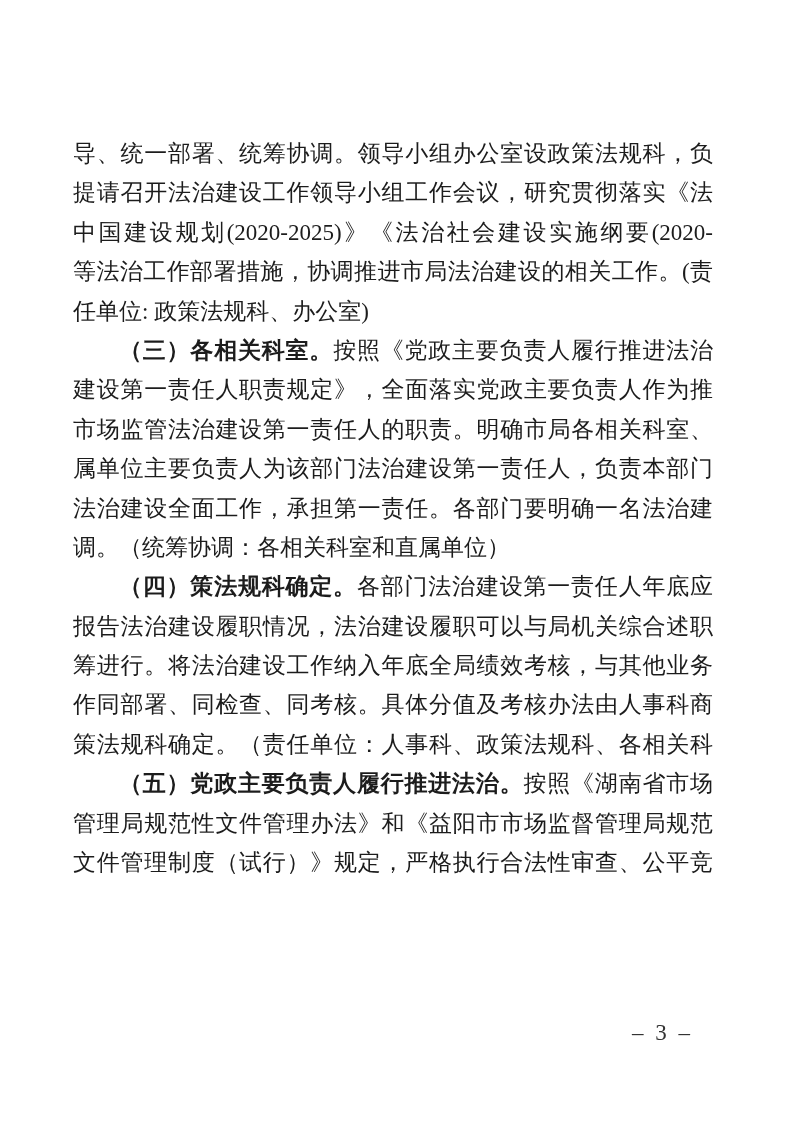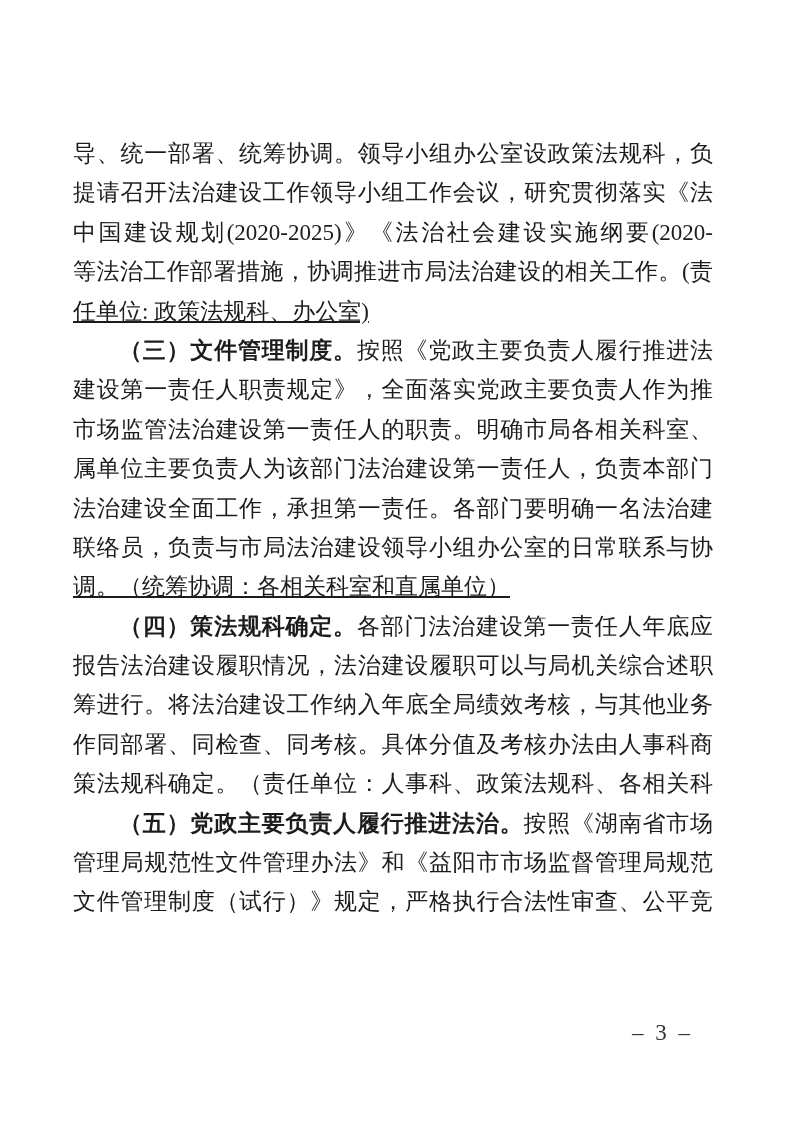--- a/index.html
+++ b/index.html
@@ -25,21 +25,20 @@
     white-space: nowrap;
     text-align: justify;
     text-align-last: justify;
     text-justify: inter-ideograph;
   }
   
   .doc-line { white-space: normal; overflow: hidden; }
   .doc-line.last {
     text-align: left;
     text-align-last: left;
-    text-decoration: underline;
   }
   .doc-line.indent { text-indent: 46px; }
   .seg-bold {
     font-weight: 700;
     font-family: "Liberation Sans", "DejaVu Sans", sans-serif;
   }
   .seg-reg { font-weight: 400; }
   #footer-page-number {
     position: absolute;
     left: 632px;
@@ -53,26 +52,25 @@
 </head>
 <body>
 
 <div id="page">
   <div id="doc-body">
       <div class="doc-line"><span class="seg-reg">导、统一部署、统筹协调。领导小组办公室设政策法规科，负责</span></div>
       <div class="doc-line"><span class="seg-reg">提请召开法治建设工作领导小组工作会议，研究贯彻落实《法治</span></div>
       <div class="doc-line"><span class="seg-reg">中国建设规划(2020-2025)》《法治社会建设实施纲要(2020-2025)》</span></div>
       <div class="doc-line"><span class="seg-reg">等法治工作部署措施，协调推进市局法治建设的相关工作。(责</span></div>
       <div class="doc-line last"><span class="seg-reg">任单位: 政策法规科、办公室)</span></div>
-      <div class="doc-line indent"><span class="seg-bold">（三）文件管理制度。</span><span class="seg-reg">按照《党政主要负责人履行推进法治</span></div>
+      <div class="doc-line indent"><span class="seg-bold">（三）各相关科室。</span><span class="seg-reg">按照《党政主要负责人履行推进法治</span></div>
       <div class="doc-line"><span class="seg-reg">建设第一责任人职责规定》，全面落实党政主要负责人作为推进</span></div>
       <div class="doc-line"><span class="seg-reg">市场监管法治建设第一责任人的职责。明确市局各相关科室、直</span></div>
       <div class="doc-line"><span class="seg-reg">属单位主要负责人为该部门法治建设第一责任人，负责本部门的</span></div>
       <div class="doc-line"><span class="seg-reg">法治建设全面工作，承担第一责任。各部门要明确一名法治建设</span></div>
-      <div class="doc-line"><span class="seg-reg">联络员，负责与市局法治建设领导小组办公室的日常联系与协</span></div>
       <div class="doc-line last"><span class="seg-reg">调。（统筹协调：各相关科室和直属单位）</span></div>
       <div class="doc-line indent"><span class="seg-bold">（四）策法规科确定。</span><span class="seg-reg">各部门法治建设第一责任人年底应当</span></div>
       <div class="doc-line"><span class="seg-reg">报告法治建设履职情况，法治建设履职可以与局机关综合述职统</span></div>
       <div class="doc-line"><span class="seg-reg">筹进行。将法治建设工作纳入年底全局绩效考核，与其他业务工</span></div>
       <div class="doc-line"><span class="seg-reg">作同部署、同检查、同考核。具体分值及考核办法由人事科商政</span></div>
       <div class="doc-line"><span class="seg-reg">策法规科确定。（责任单位：人事科、政策法规科、各相关科室、</span></div>
       <div class="doc-line indent"><span class="seg-bold">（五）党政主要负责人履行推进法治。</span><span class="seg-reg">按照《湖南省市场监督</span></div>
       <div class="doc-line"><span class="seg-reg">管理局规范性文件管理办法》和《益阳市市场监督管理局规范性</span></div>
       <div class="doc-line"><span class="seg-reg">文件管理制度（试行）》规定，严格执行合法性审查、公平竞争</span></div>
     </div>

